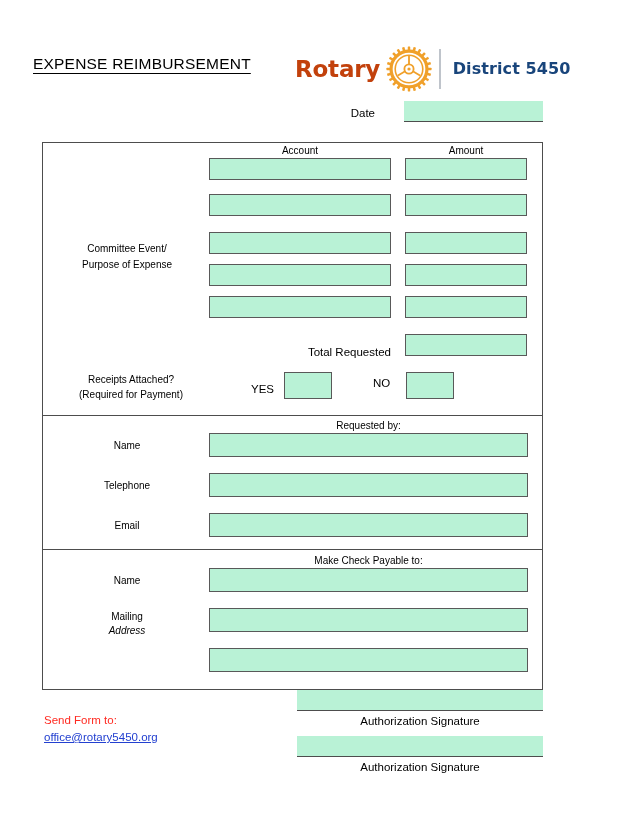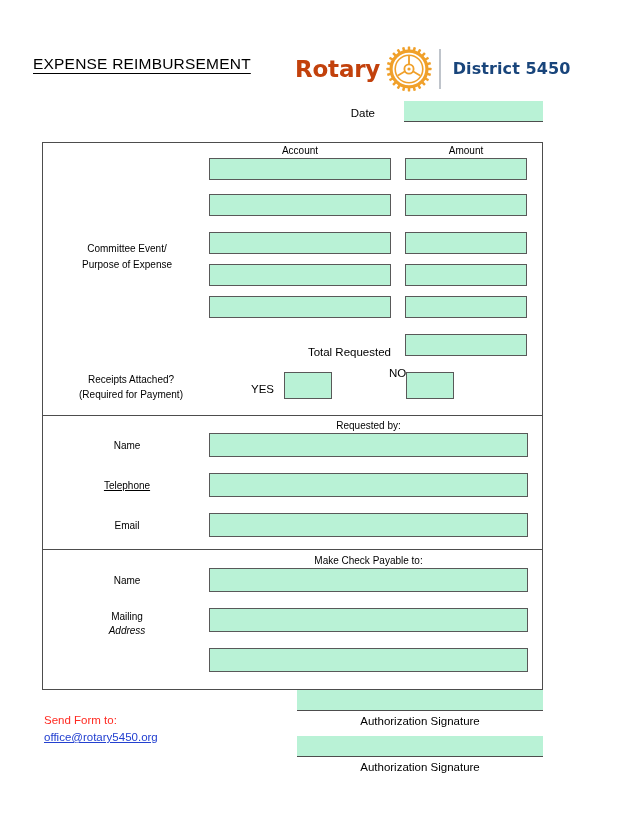--- a/index.html
+++ b/index.html
@@ -243,29 +243,29 @@
 
   <div class="lbl-r" style="left:225px; top:339px; width:166px;margin-top:6px;">Total Requested</div>
   <div class="fld" style="left:405px; top:334px; width:122px; height:22px;"></div>
 
   <div class="lbl-c" style="left:50px; top:388px; width:162px;">(Required for Payment)</div>
   <div class="lbl-c" style="left:50px; top:373px; width:162px;">Receipts Attached?</div>
 
   <div class="lbl" style="left:251px; top:382px;">YES</div>
   <div class="fld" style="left:284px; top:372px; width:48px; height:27px;"></div>
 
-  <div class="lbl" style="left:373px; top:366px;margin-left:16px;">NO</div>
+  <div class="lbl" style="left:373px; top:376px;">NO</div>
   <div class="fld" style="left:406px; top:372px; width:48px; height:27px;"></div>
 
   <div class="lbl-c" style="left:209px; top:419px; width:319px;">Requested by:</div>
 
   <div class="lbl-c" style="left:52px; top:439px; width:150px;">Name</div>
   <div class="fld" style="left:209px; top:433px; width:319px; height:24px;"></div>
 
-  <div class="lbl-c" style="left:52px; top:479px; width:150px;text-decoration:underline;">Telephone</div>
+  <div class="lbl-c" style="left:52px; top:479px; width:150px;">Telephone</div>
   <div class="fld" style="left:209px; top:473px; width:319px; height:24px;"></div>
 
   <div class="lbl-c" style="left:52px; top:519px; width:150px;">Email</div>
   <div class="fld" style="left:209px; top:513px; width:319px; height:24px;"></div>
 
   <div class="lbl-c" style="left:209px; top:554px; width:319px;">Make Check Payable to:</div>
 
   <div class="lbl-c" style="left:52px; top:574px; width:150px;">Name</div>
   <div class="fld" style="left:209px; top:568px; width:319px; height:24px;"></div>
 

